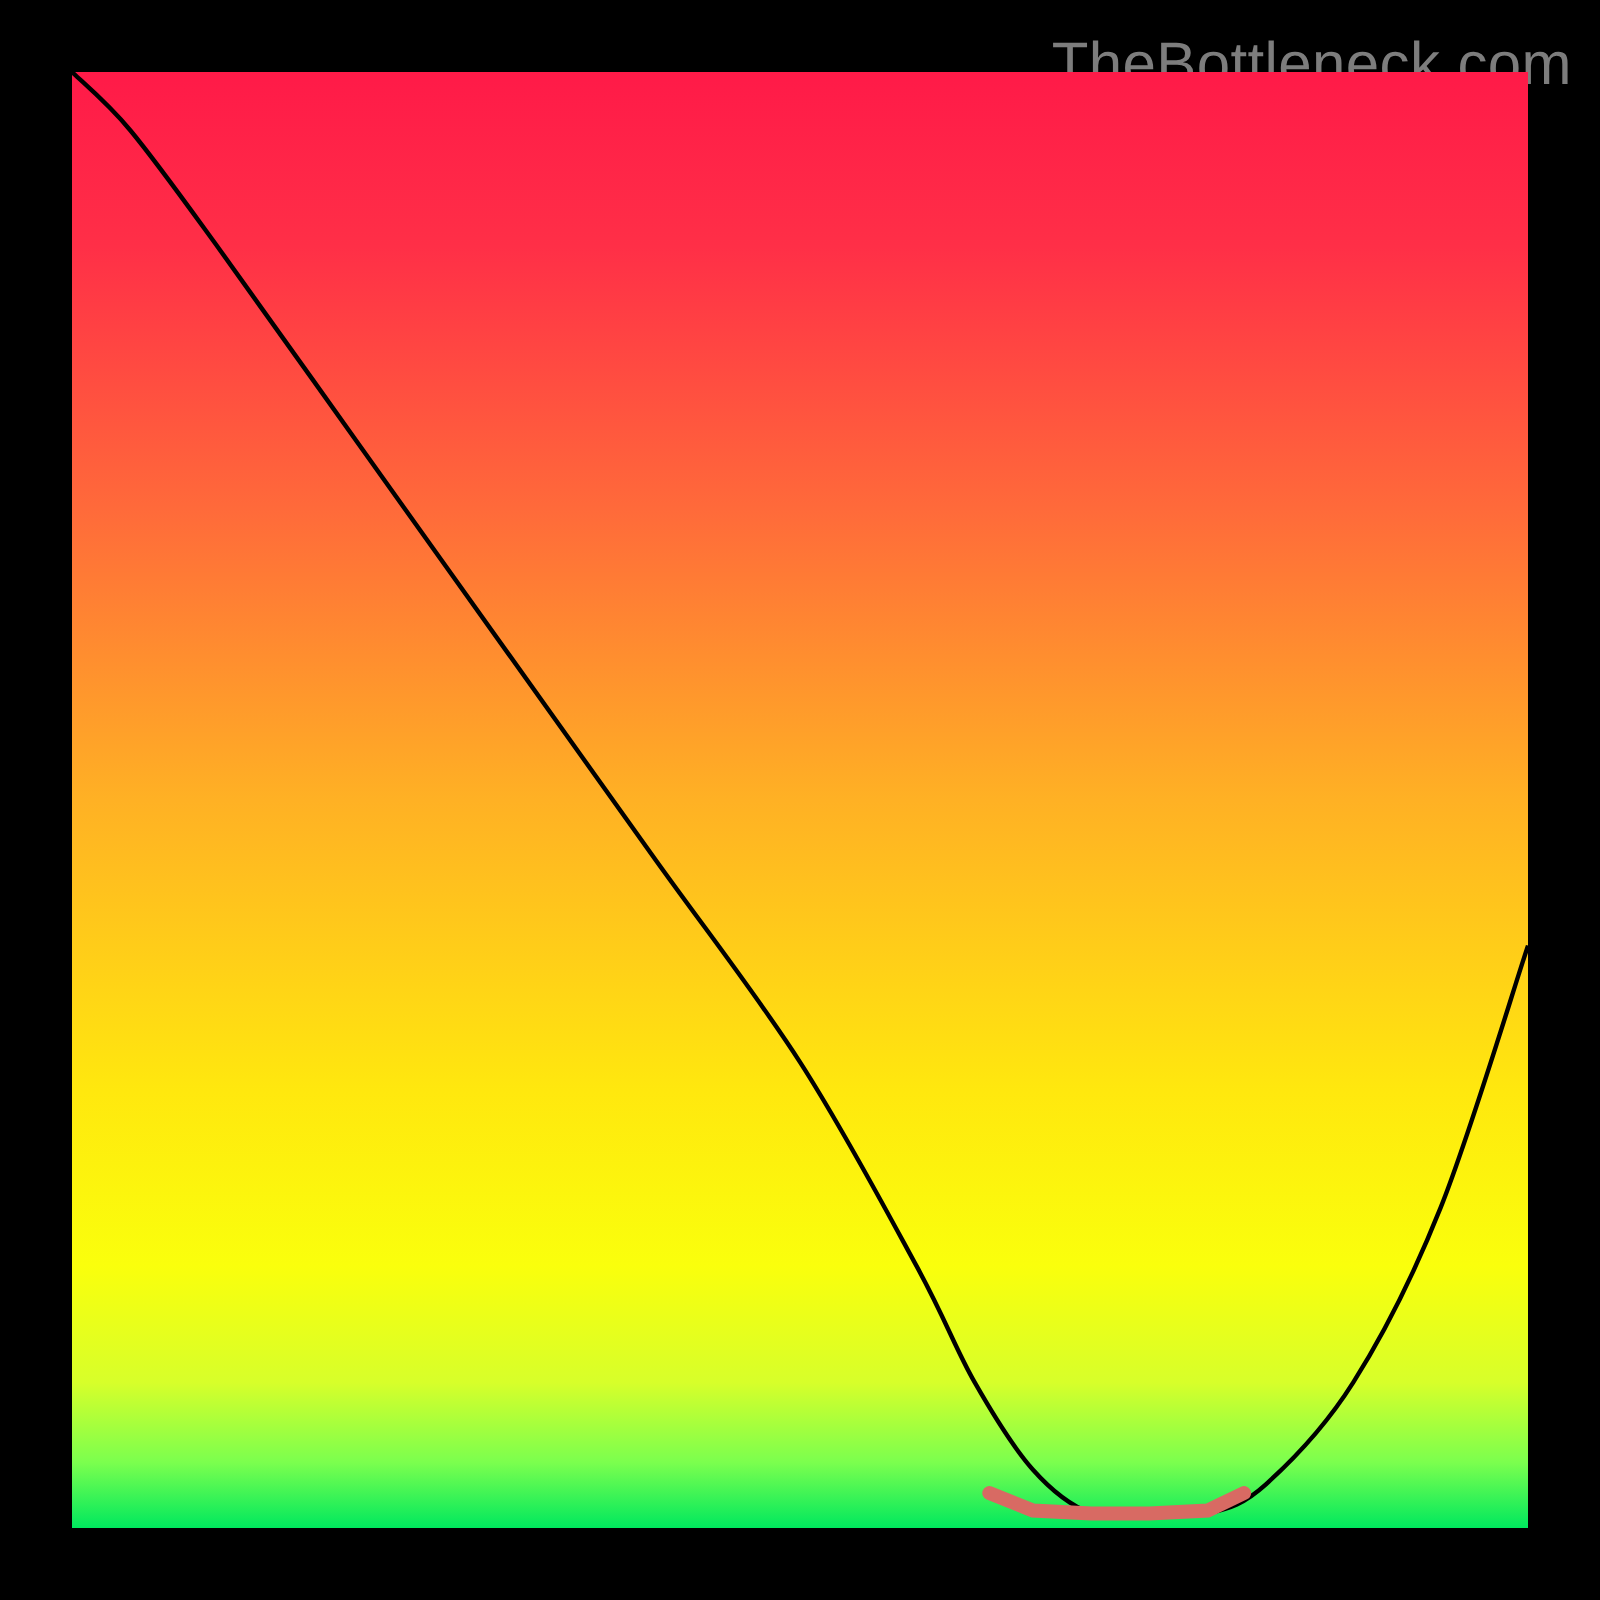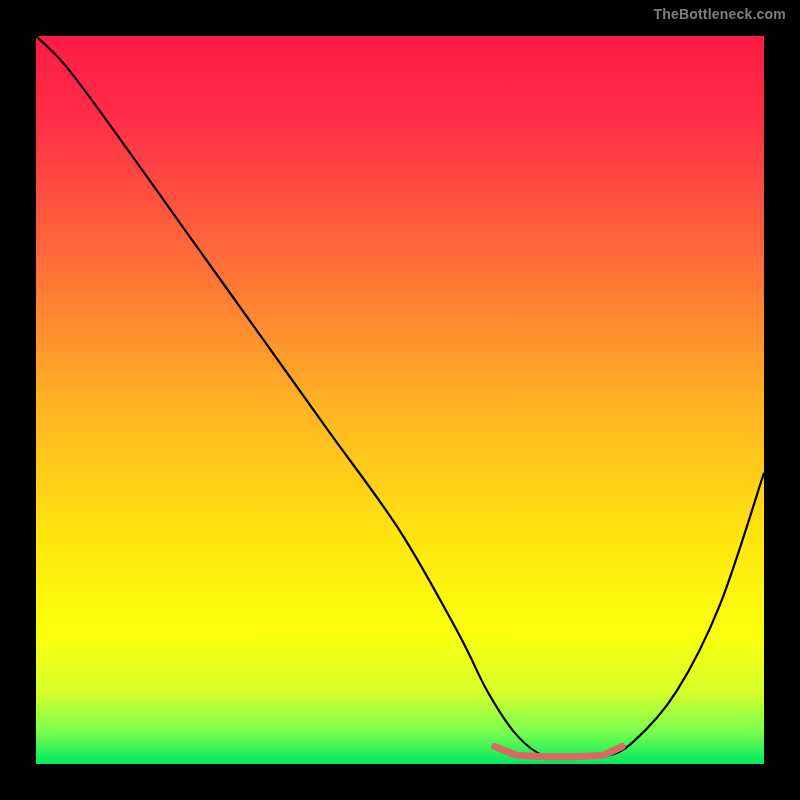--- a/index.html
+++ b/index.html
@@ -14,25 +14,25 @@
   .frame {
     position: absolute;
     left: 0;
     top: 0;
     width: 800px;
     height: 800px;
     background: #000;
   }
   .watermark {
     position: absolute;
-    top: 6px;
+    top: 16px;
     right: 14px;
     color: #7d7d7d;
-    font-size: 14px;
-    font-weight: 700;
+    font-size: 30px;
+    font-weight: 400;
     letter-spacing: 0.2px;
     user-select: none;
   }
   .plot-wrap {
     position: absolute;
     left: 36px;
     top: 36px;
     width: 728px;
     height: 728px;
   }

